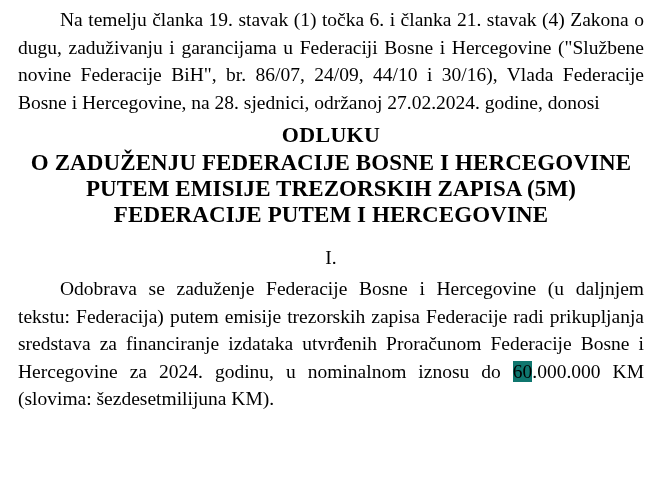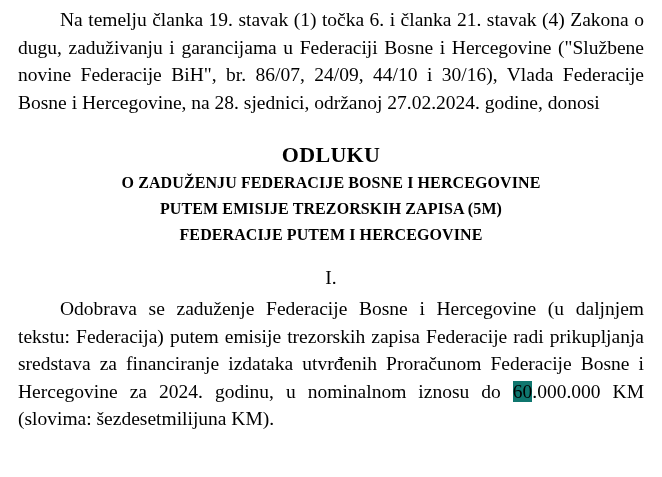--- a/index.html
+++ b/index.html
@@ -25,31 +25,31 @@
     text-align: justify;
     text-justify: inter-word;
     font-size: 19.5px;
     line-height: 27.5px;
     margin: 0;
   }
   .para.indent {
     text-indent: 42px;
   }
   .title-block {
-    margin-top: 24px;
+    margin-top: 4px;
     text-align: center;
     font-weight: bold;
   }
   .title-main {
     font-size: 22px;
     line-height: 30px;
     letter-spacing: 0.3px;
   }
   .title-line {
-    font-size: 16px;
+    font-size: 23px;
     line-height: 26px;
     letter-spacing: 0.1px;
   }
   .section-num {
     text-align: center;
     font-size: 19.5px;
     line-height: 27px;
     margin-top: 16px;
     margin-bottom: 4px;
   }

